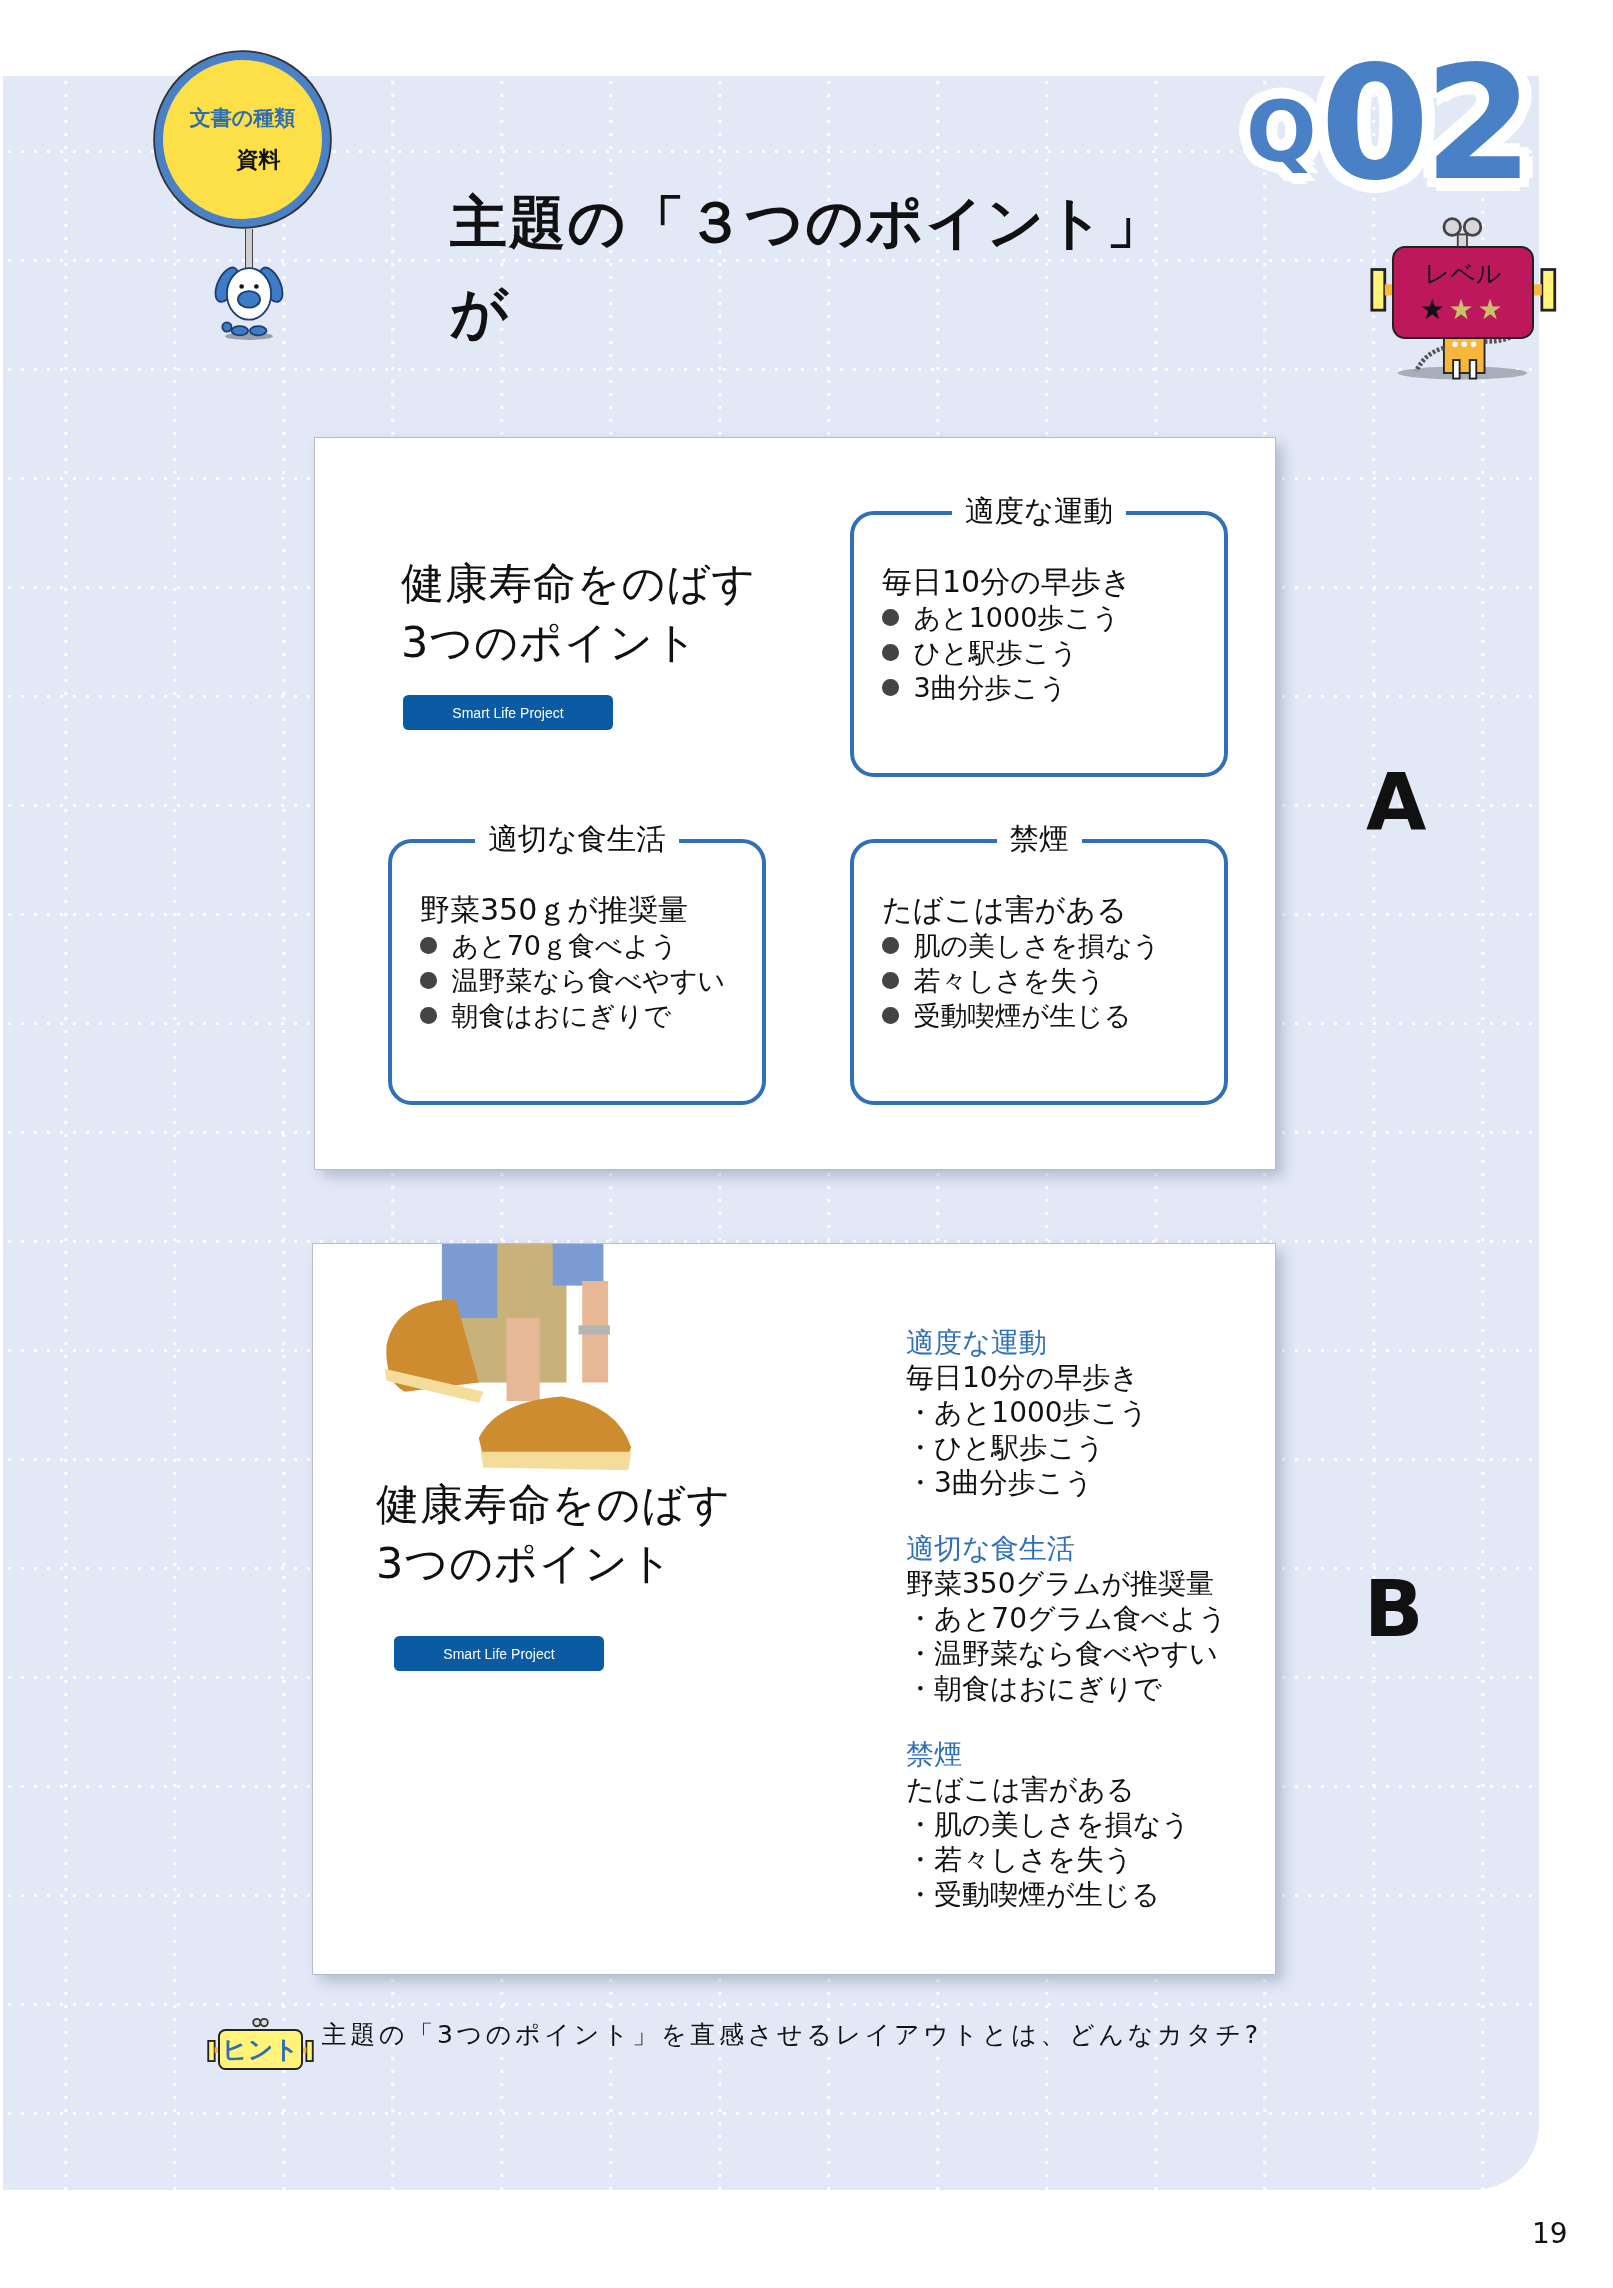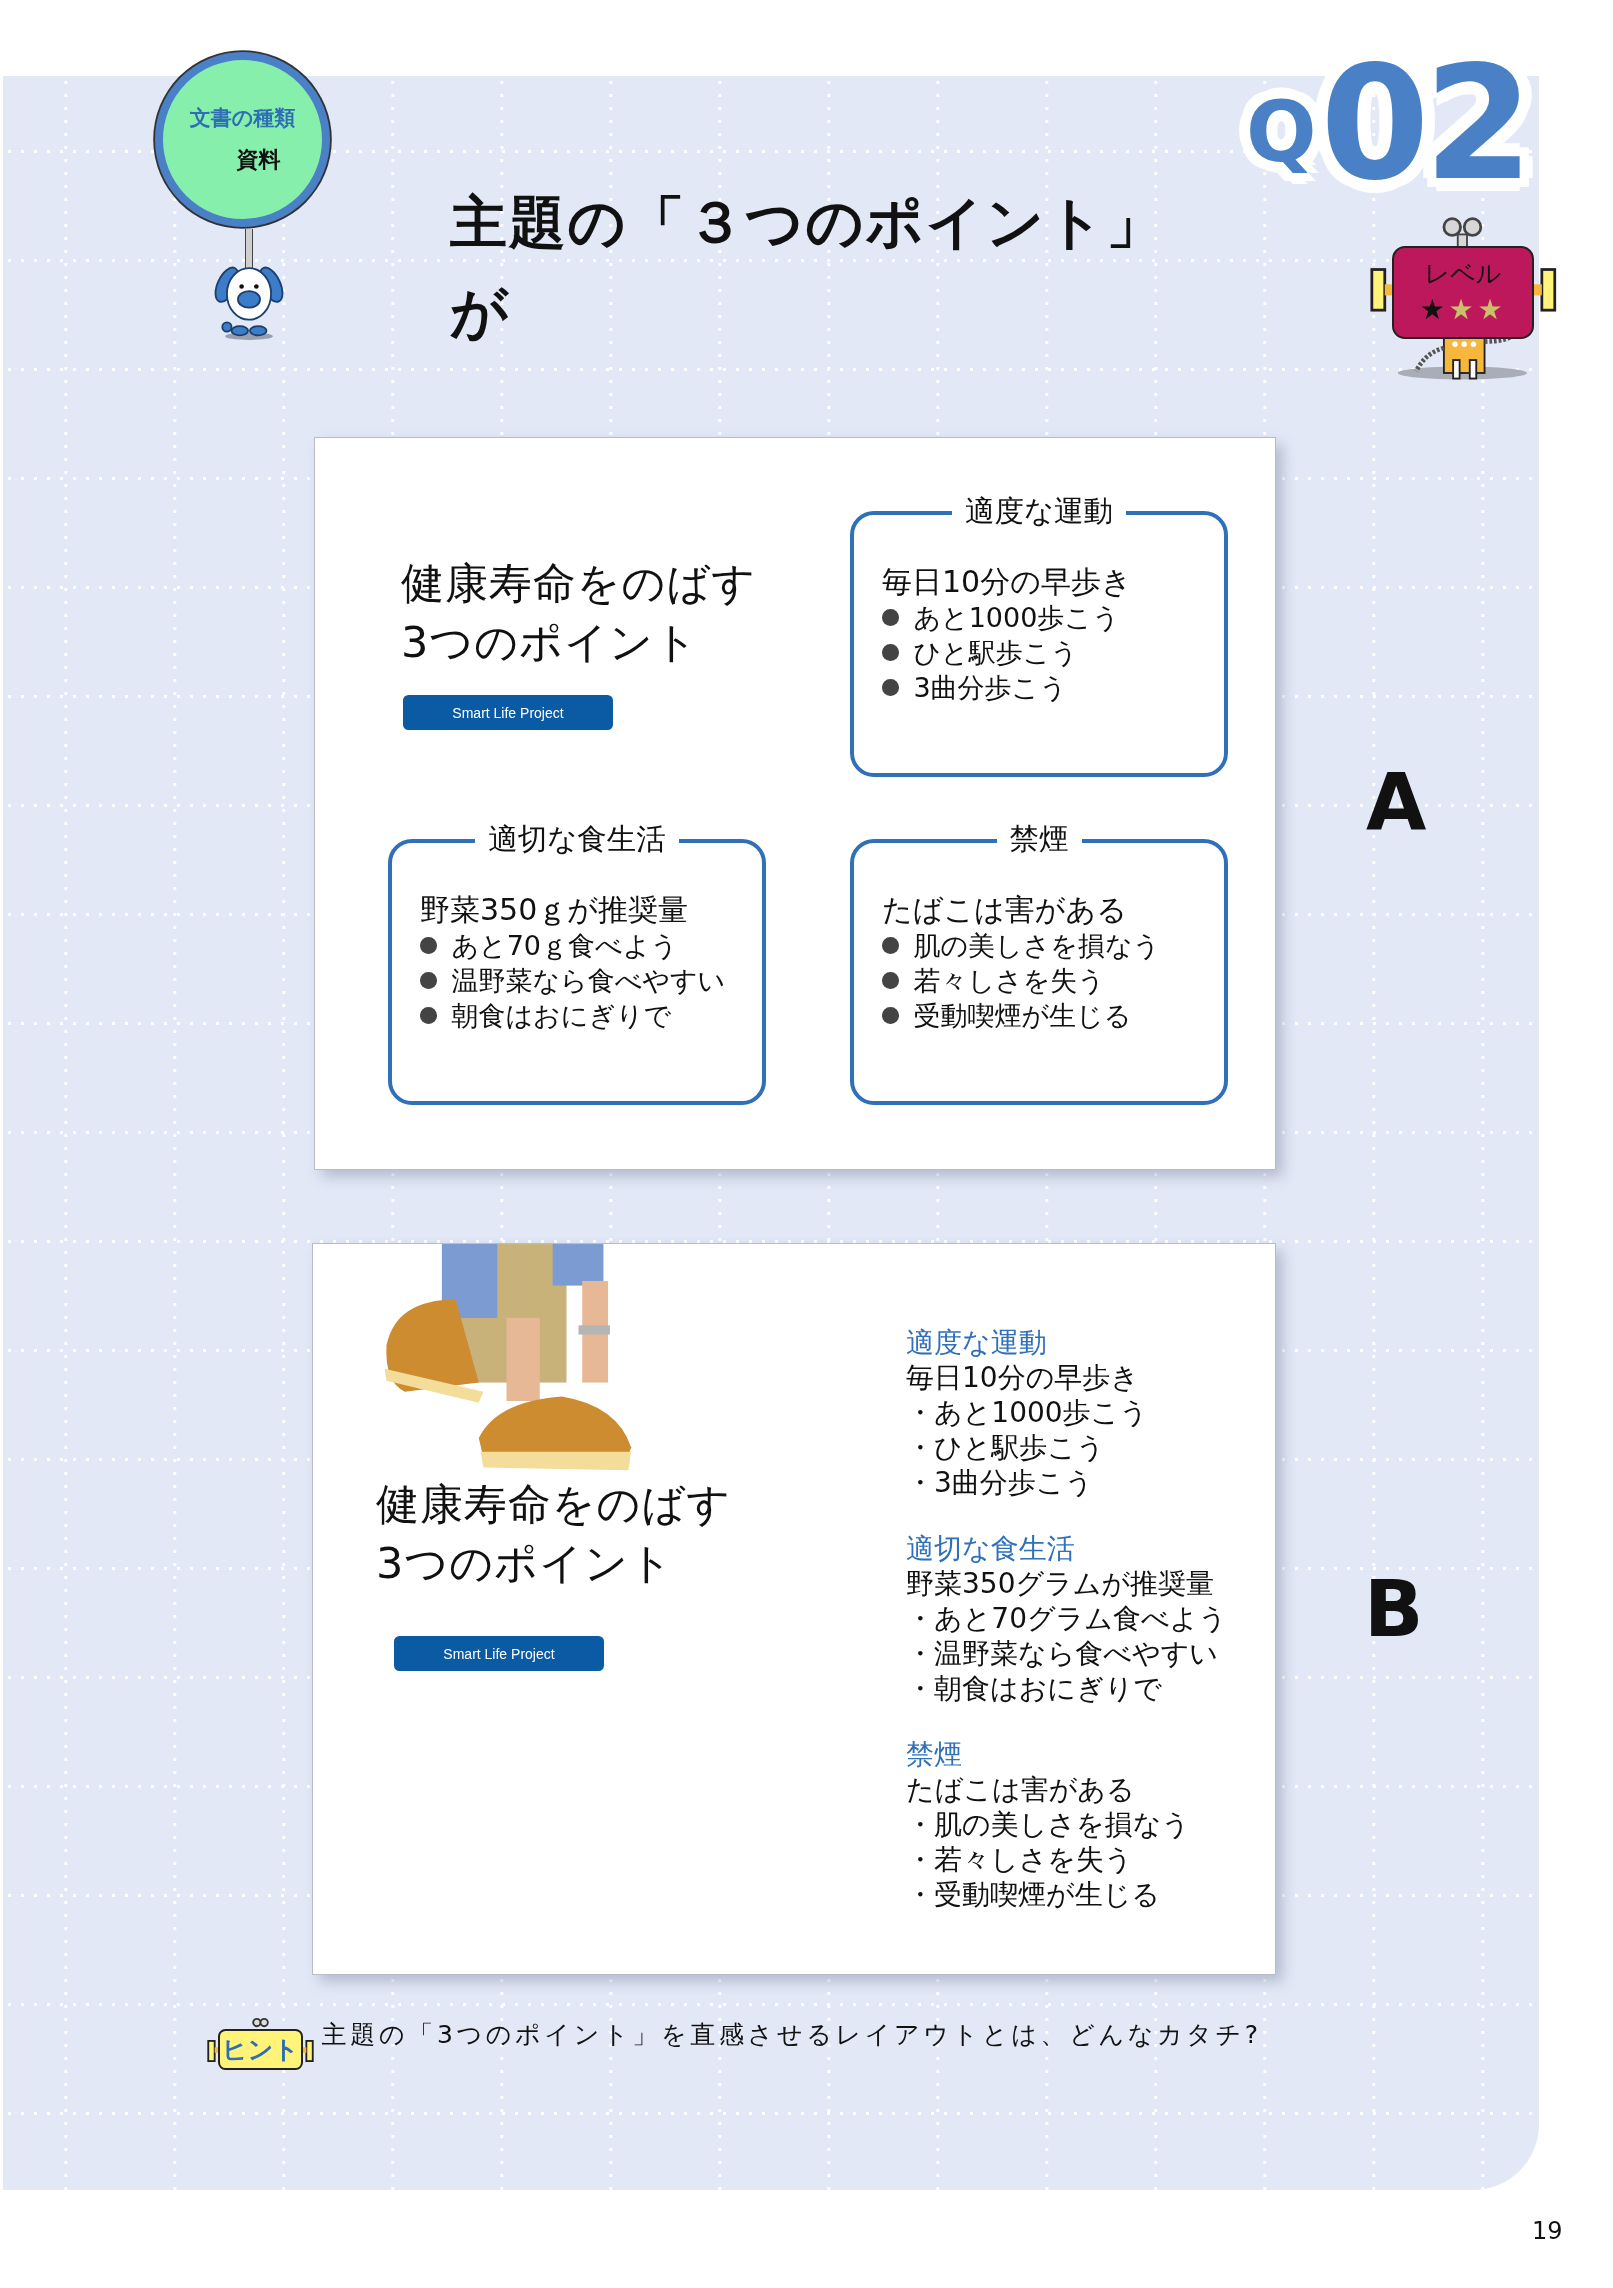--- a/index.html
+++ b/index.html
@@ -16,21 +16,21 @@
     background-image:
       radial-gradient(circle, rgba(255,255,255,0.95) 1.7px, transparent 2px),
       radial-gradient(circle, rgba(255,255,255,0.95) 1.7px, transparent 2px);
     background-size: 13px 109px, 109px 13px;
     background-position: 0 21px, 8.3px 0;
   }
   
   .badge-stick { position:absolute; left:245px; top:229px; width:5.5px; height:41px; background:#cfcfcf; border:1.8px solid #444; border-top:none; }
   .badge {
     position:absolute; left:155px; top:52px; width:175px; height:175px;
-    border-radius:50%; background:#86efac;
+    border-radius:50%; background:#fde047;
     border:8.3px solid #4a80c6; box-shadow:0 0 0 1.8px #333;
     box-sizing:border-box;
     display:flex; flex-direction:column; align-items:center; justify-content:center;
   }
   .badge-label { color:#2f6eb5; font-size:21px; font-weight:bold; margin-bottom:13px; }
   .badge-value { color:#111; font-size:22px; font-weight:bold;margin-left:32px; }
   .dog { position:absolute; left:203px; top:257px; width:92px; height:83px; }
 
   
   .qnum {
@@ -111,21 +111,21 @@
   .hint { position:absolute; left:205px; top:2018px; height:55px; display:flex; align-items:flex-start; }
   .hint-robot { position:relative; width:111px; height:55px; }
   .hint-box {
     position:absolute; left:13px; top:11px; width:85px; height:41px; background:#fff37a;
     border:2.3px solid #222; border-radius:7.4px; box-sizing:border-box;
     display:flex; align-items:center; justify-content:center;
     font-size:25px; color:#2f6eb5; font-weight:bold;
   }
   .hint-text { font-size:25px; color:#111; margin-left:5.5px; letter-spacing:3.7px; font-family:"DejaVu Sans", sans-serif; }
 
-  .page-num { position:absolute; left:1532px; top:2217px; font-size:24px; color:#111; font-family:"DejaVu Sans", sans-serif; }
+  .page-num { position:absolute; left:1532px; top:2217px; font-size:28px; color:#111; font-family:"DejaVu Sans", sans-serif; }
 </style>
 </head>
 <body>
 
 <div class="panel"></div>
 
 <div class="badge-stick"></div>
 <div class="badge">
   <div class="badge-label">文書の種類</div>
   <div class="badge-value">資料</div>

